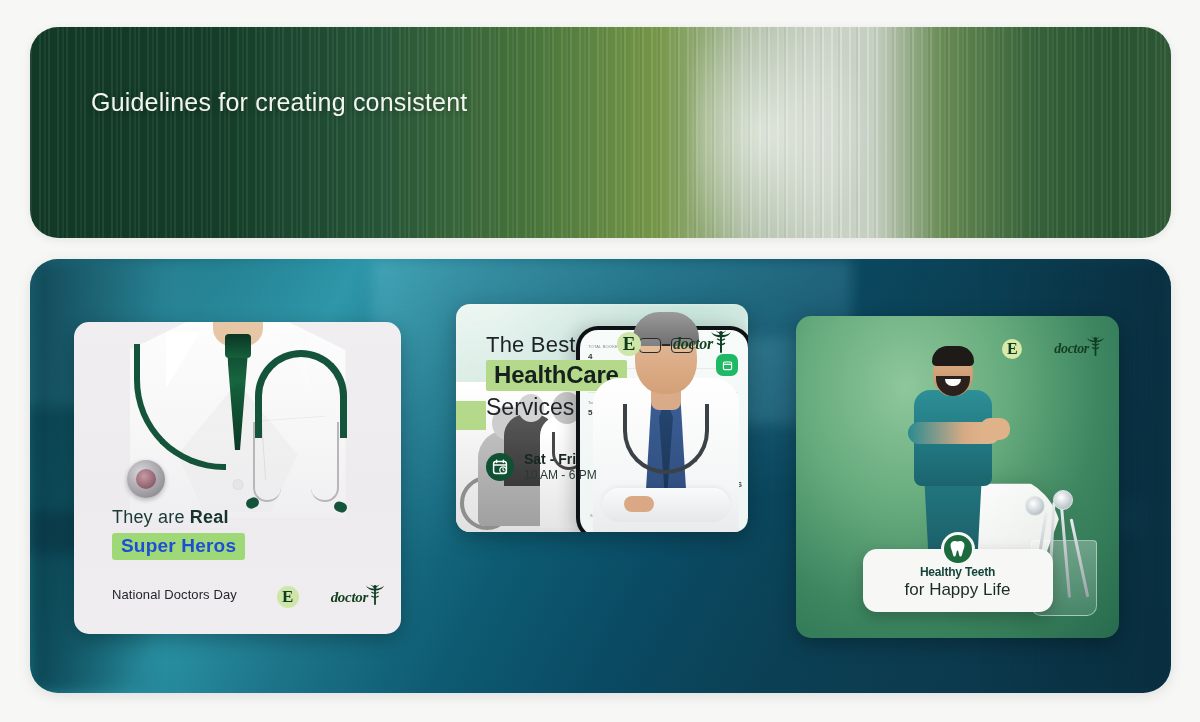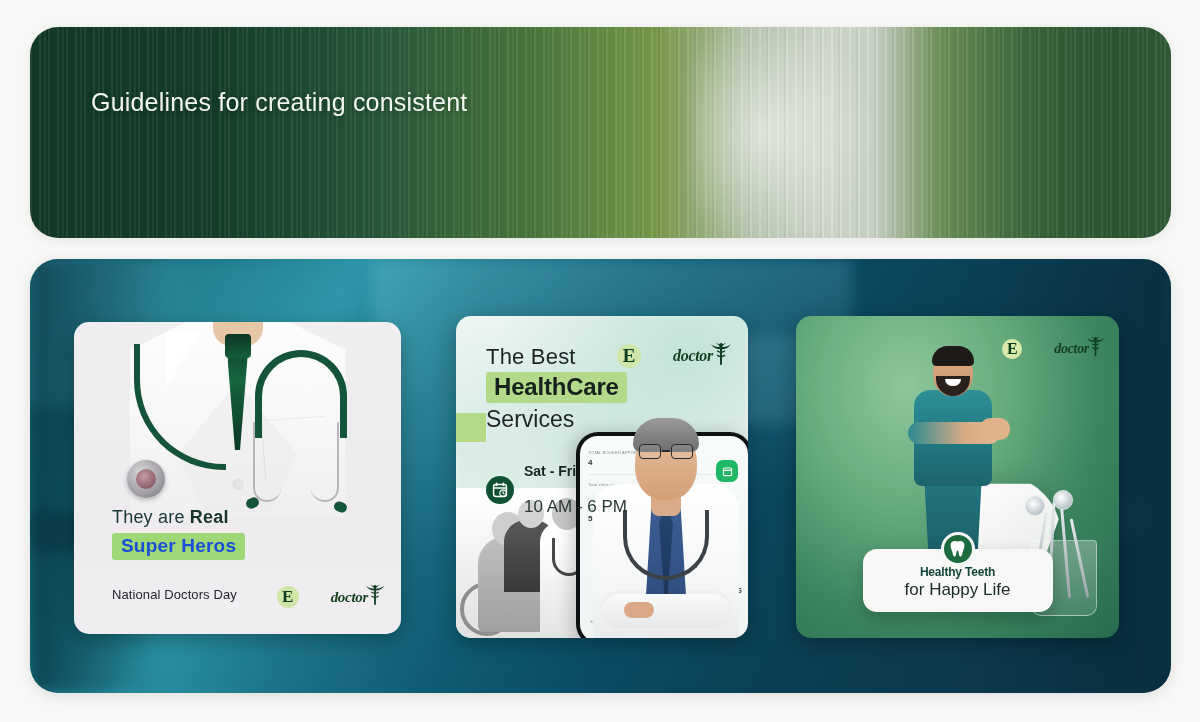--- a/index.html
+++ b/index.html
@@ -155,22 +155,22 @@
     background:#cfe6a8; position:relative;
   }
   .ed-E{ position:absolute; left:50%; top:50%; transform:translate(-50%,-52%);
     font-family:"Liberation Serif", serif; font-weight:bold; color:#0d3d1e; }
   .ed-word{ display:inline-block; vertical-align:middle;
     font-family:"Liberation Serif", serif; font-style:italic; font-weight:bold;
     color:#143f1f; letter-spacing:-.3px;margin-left:32px; }
   .ed-cad{ display:inline-block; vertical-align:middle; margin-left:-3px; }
 
   
-  .poster-2{ left:456px; top:316px; width:292px; height:322px;
-    background:linear-gradient(160deg,#eef7f3 0%,#e3f1ec 28%,#f3f8f6 58%,#e9f3ef 100%); }
+  .poster-2{ left:456px; top:304px; width:292px; height:228px;
+    background:linear-gradient(160deg,#eef7f3 0%,#e3f1ec 28%,#f3f8f6 58%,#e9f3ef 100%);border-radius:14px; }
   .p2-wash{ position:absolute; inset:0;
     background:
       radial-gradient(ellipse at 78% 12%, rgba(170,215,200,.55), rgba(255,255,255,0) 58%),
       radial-gradient(ellipse at 12% 46%, rgba(200,228,216,.45), rgba(255,255,255,0) 60%),
       radial-gradient(ellipse at 52% 84%, rgba(185,220,208,.40), rgba(255,255,255,0) 62%);
     filter:blur(2px); }
   .p2-head{ position:absolute; left:30px; top:28px; z-index:4; }
   .p2-l1{ font-size:22px; color:#1d2326; font-weight:400; letter-spacing:.2px; }
   .p2-hl{ display:inline-block; margin:2px 0 0 0; padding:1px 8px 2px 8px;
     background:#b4d98b; border-radius:2px;
@@ -178,21 +178,21 @@
   .p2-hl-bleed{ position:absolute; left:-30px; top:43px; width:30px; height:29px;
     background:#b4d98b; }
   .p2-l3{ margin-top:3px; font-size:23px; color:#1d2326; font-weight:400; }
   .p2-logo{ position:absolute; right:16px; top:26px; z-index:5; }
 
   .p2-sched{ position:absolute; left:30px; top:147px; z-index:5;
     display:flex; align-items:center; gap:10px; }
   .cal-icon{ width:28px; height:28px; border-radius:50%;
     background:#0f5132; display:flex; align-items:center; justify-content:center; }
   .p2-days{ font-size:14px; font-weight:bold; color:#17261f; line-height:1.15; }
-  .p2-hours{ font-size:17px; color:#2a3a32; line-height:1.2; margin-top:18px; }
+  .p2-hours{ font-size:12px; color:#2a3a32; line-height:1.2; margin-top:1px; }
 
   .p2-photo{ position:absolute; left:0; bottom:0; width:148px; height:150px;
     overflow:hidden; filter:grayscale(1) contrast(1.05); z-index:2; }
   .p2-photo .bgw{ position:absolute; inset:0;
     background:linear-gradient(180deg,#fafafa,#dcdcdc); }
   .ph-wheel{ position:absolute; left:4px; bottom:2px; width:54px; height:54px;
     border:4px solid #8d8d8d; border-radius:50%; }
   .ph-patient{ position:absolute; left:22px; bottom:6px; width:72px; height:96px;
     background:linear-gradient(180deg,#bdbdbd,#9e9e9e); border-radius:28px 28px 6px 6px; }
   .ph-p-head{ position:absolute; left:36px; bottom:92px; width:32px; height:34px;

